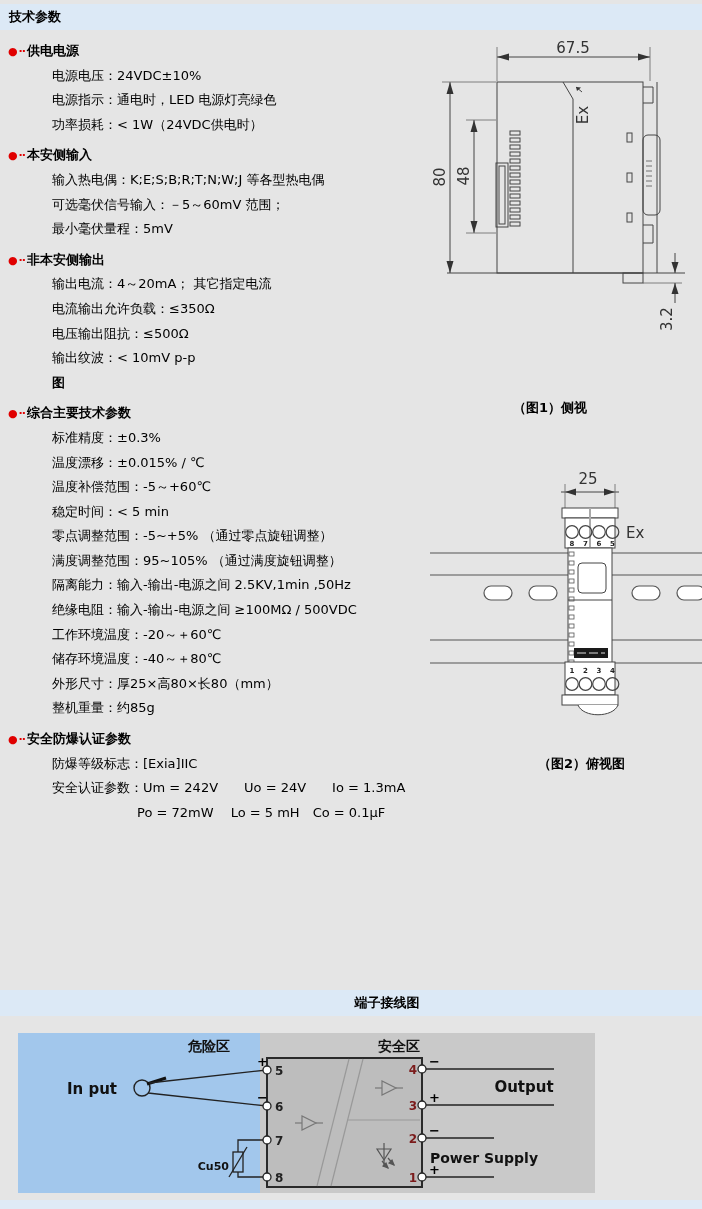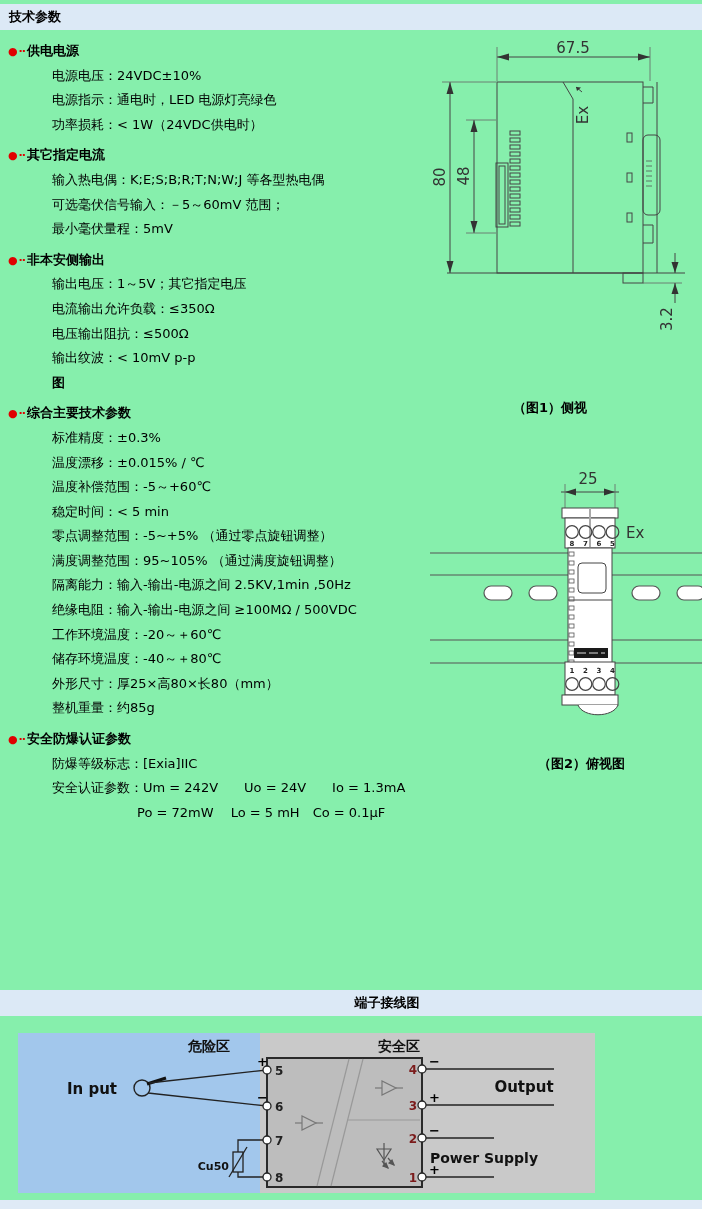--- a/index.html
+++ b/index.html
@@ -1,16 +1,16 @@
 <!DOCTYPE html>
 <html><head>
 <meta charset="utf-8">
 <style>
   html,body{margin:0;padding:0;background:#fff;}
-  #page{position:relative;width:702px;height:1209px;background:#86efac;overflow:hidden;
+  #page{position:relative;width:702px;height:1209px;background:#e5e5e5;overflow:hidden;
         font-family:"DejaVu Sans",sans-serif;color:#000;}
   .hbar{position:absolute;left:0;width:702px;height:26px;background:#dcE9f6;
         font-size:13px;font-weight:bold;line-height:26px;padding-left:36px;}
   #top-bar{top:4px;padding-left:9px;box-sizing:border-box;}
   #wiring-bar{top:990px;text-align:center;}
   #spec-column{position:absolute;left:8px;top:36px;width:435px;}
   .spec-line{height:24.6px;font-size:13px;white-space:nowrap;margin-left:44px;}
   .spec-line.bold{font-weight:bold;}
   .spec-line.indent{padding-left:85px;}
   .spec-h{height:24.6px;margin-top:6px;font-size:13px;font-weight:bold;white-space:nowrap;}
@@ -32,26 +32,26 @@
 
 <div id="page">
 
   <div id="top-bar" class="hbar">技术参数</div>
 
   <div id="spec-column">
       <div class="spec-h"><span class="bullet">●</span><span class="bdots">··</span><b>供电电源</b></div>
       <div class="spec-line">电源电压：24VDC±10%</div>
       <div class="spec-line">电源指示：通电时，LED 电源灯亮绿色</div>
       <div class="spec-line">功率损耗：&lt; 1W（24VDC供电时）</div>
-      <div class="spec-h"><span class="bullet">●</span><span class="bdots">··</span><b>其它指定电流</b></div>
+      <div class="spec-h"><span class="bullet">●</span><span class="bdots">··</span><b>本安侧输入</b></div>
       <div class="spec-line">输入热电偶：K;E;S;B;R;T;N;W;J 等各型热电偶</div>
       <div class="spec-line">可选毫伏信号输入：－5～60mV 范围；</div>
       <div class="spec-line">最小毫伏量程：5mV</div>
       <div class="spec-h"><span class="bullet">●</span><span class="bdots">··</span><b>非本安侧输出</b></div>
-      <div class="spec-line">输出电压：1～5V；其它指定电压</div>
+      <div class="spec-line">输出电流：4～20mA； 其它指定电流</div>
       <div class="spec-line">电流输出允许负载：≤350Ω</div>
       <div class="spec-line">电压输出阻抗：≤500Ω</div>
       <div class="spec-line">输出纹波：&lt; 10mV p-p</div>
       <div class="spec-line bold">图</div>
       <div class="spec-h"><span class="bullet">●</span><span class="bdots">··</span><b>综合主要技术参数</b></div>
       <div class="spec-line">标准精度：±0.3%</div>
       <div class="spec-line">温度漂移：±0.015% / ℃</div>
       <div class="spec-line">温度补偿范围：-5～+60℃</div>
       <div class="spec-line">稳定时间：&lt; 5 min</div>
       <div class="spec-line">零点调整范围：-5~+5% （通过零点旋钮调整）</div>

